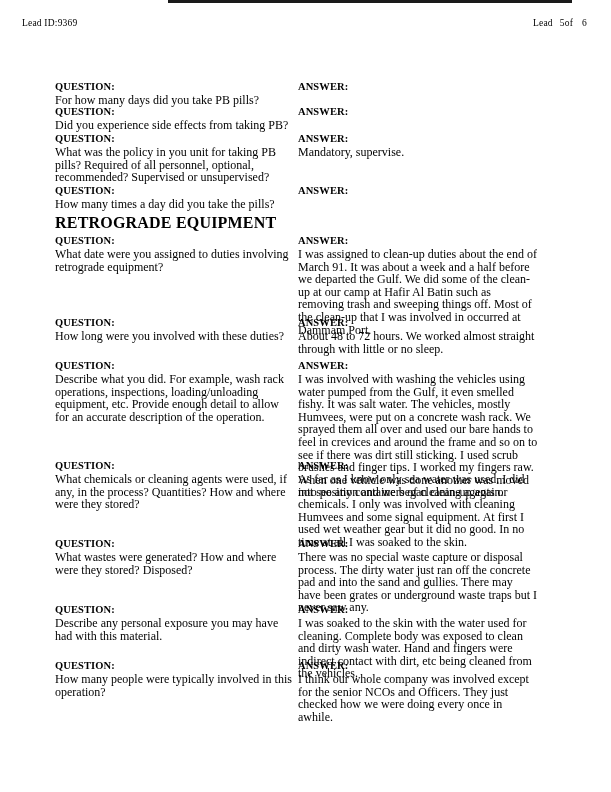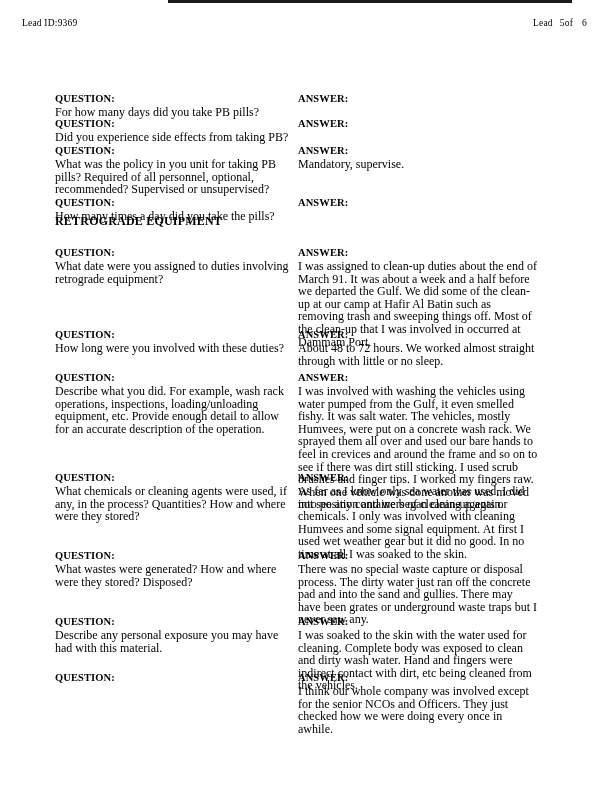--- a/index.html
+++ b/index.html
@@ -74,32 +74,32 @@
   .col-a {
     position: absolute;
     left: 298px;
     width: 240px;
   }
   .lbl {
     font-size: 10.5px;
     font-weight: bold;
     letter-spacing: 0.1px;
     line-height: 13px;
-    margin: 12px 0 1px 0;
+    margin: 0 0 1px 0;
   }
   .txt {
     font-size: 12px;
     line-height: 12.6px;
     margin: 0;
     text-align: left;
   }
   .section-head {
     position: absolute;
     left: 55px;
-    font-size: 12px;
+    font-size: 16px;
     font-weight: bold;
     letter-spacing: 0.2px;
   }
 </style>
 </head>
 <body>
 
 <div class="page">
 
   <div class="top-rule"></div>
@@ -225,20 +225,21 @@
       </div>
       <div class="col-a" style="top:0;">
         <div class="lbl">ANSWER:</div>
         <div class="txt">I was soaked to the skin with the water used for cleaning. Complete body was exposed to clean and dirty wash water. Hand and fingers were indirect contact with dirt, etc being cleaned from the vehicles.</div>
       </div>
     </div>
 
     <div class="row" style="height:56px;">
       <div class="col-q" style="top:0;">
         <div class="lbl">QUESTION:</div>
+        <div class="txt">How many people were typically involved in this operation?</div>
       </div>
       <div class="col-a" style="top:0;">
         <div class="lbl">ANSWER:</div>
         <div class="txt">I think our whole company was involved except for the senior NCOs and Officers.  They just checked how we were doing every once in awhile.</div>
       </div>
     </div>
 
   </div>
 </div>
 

